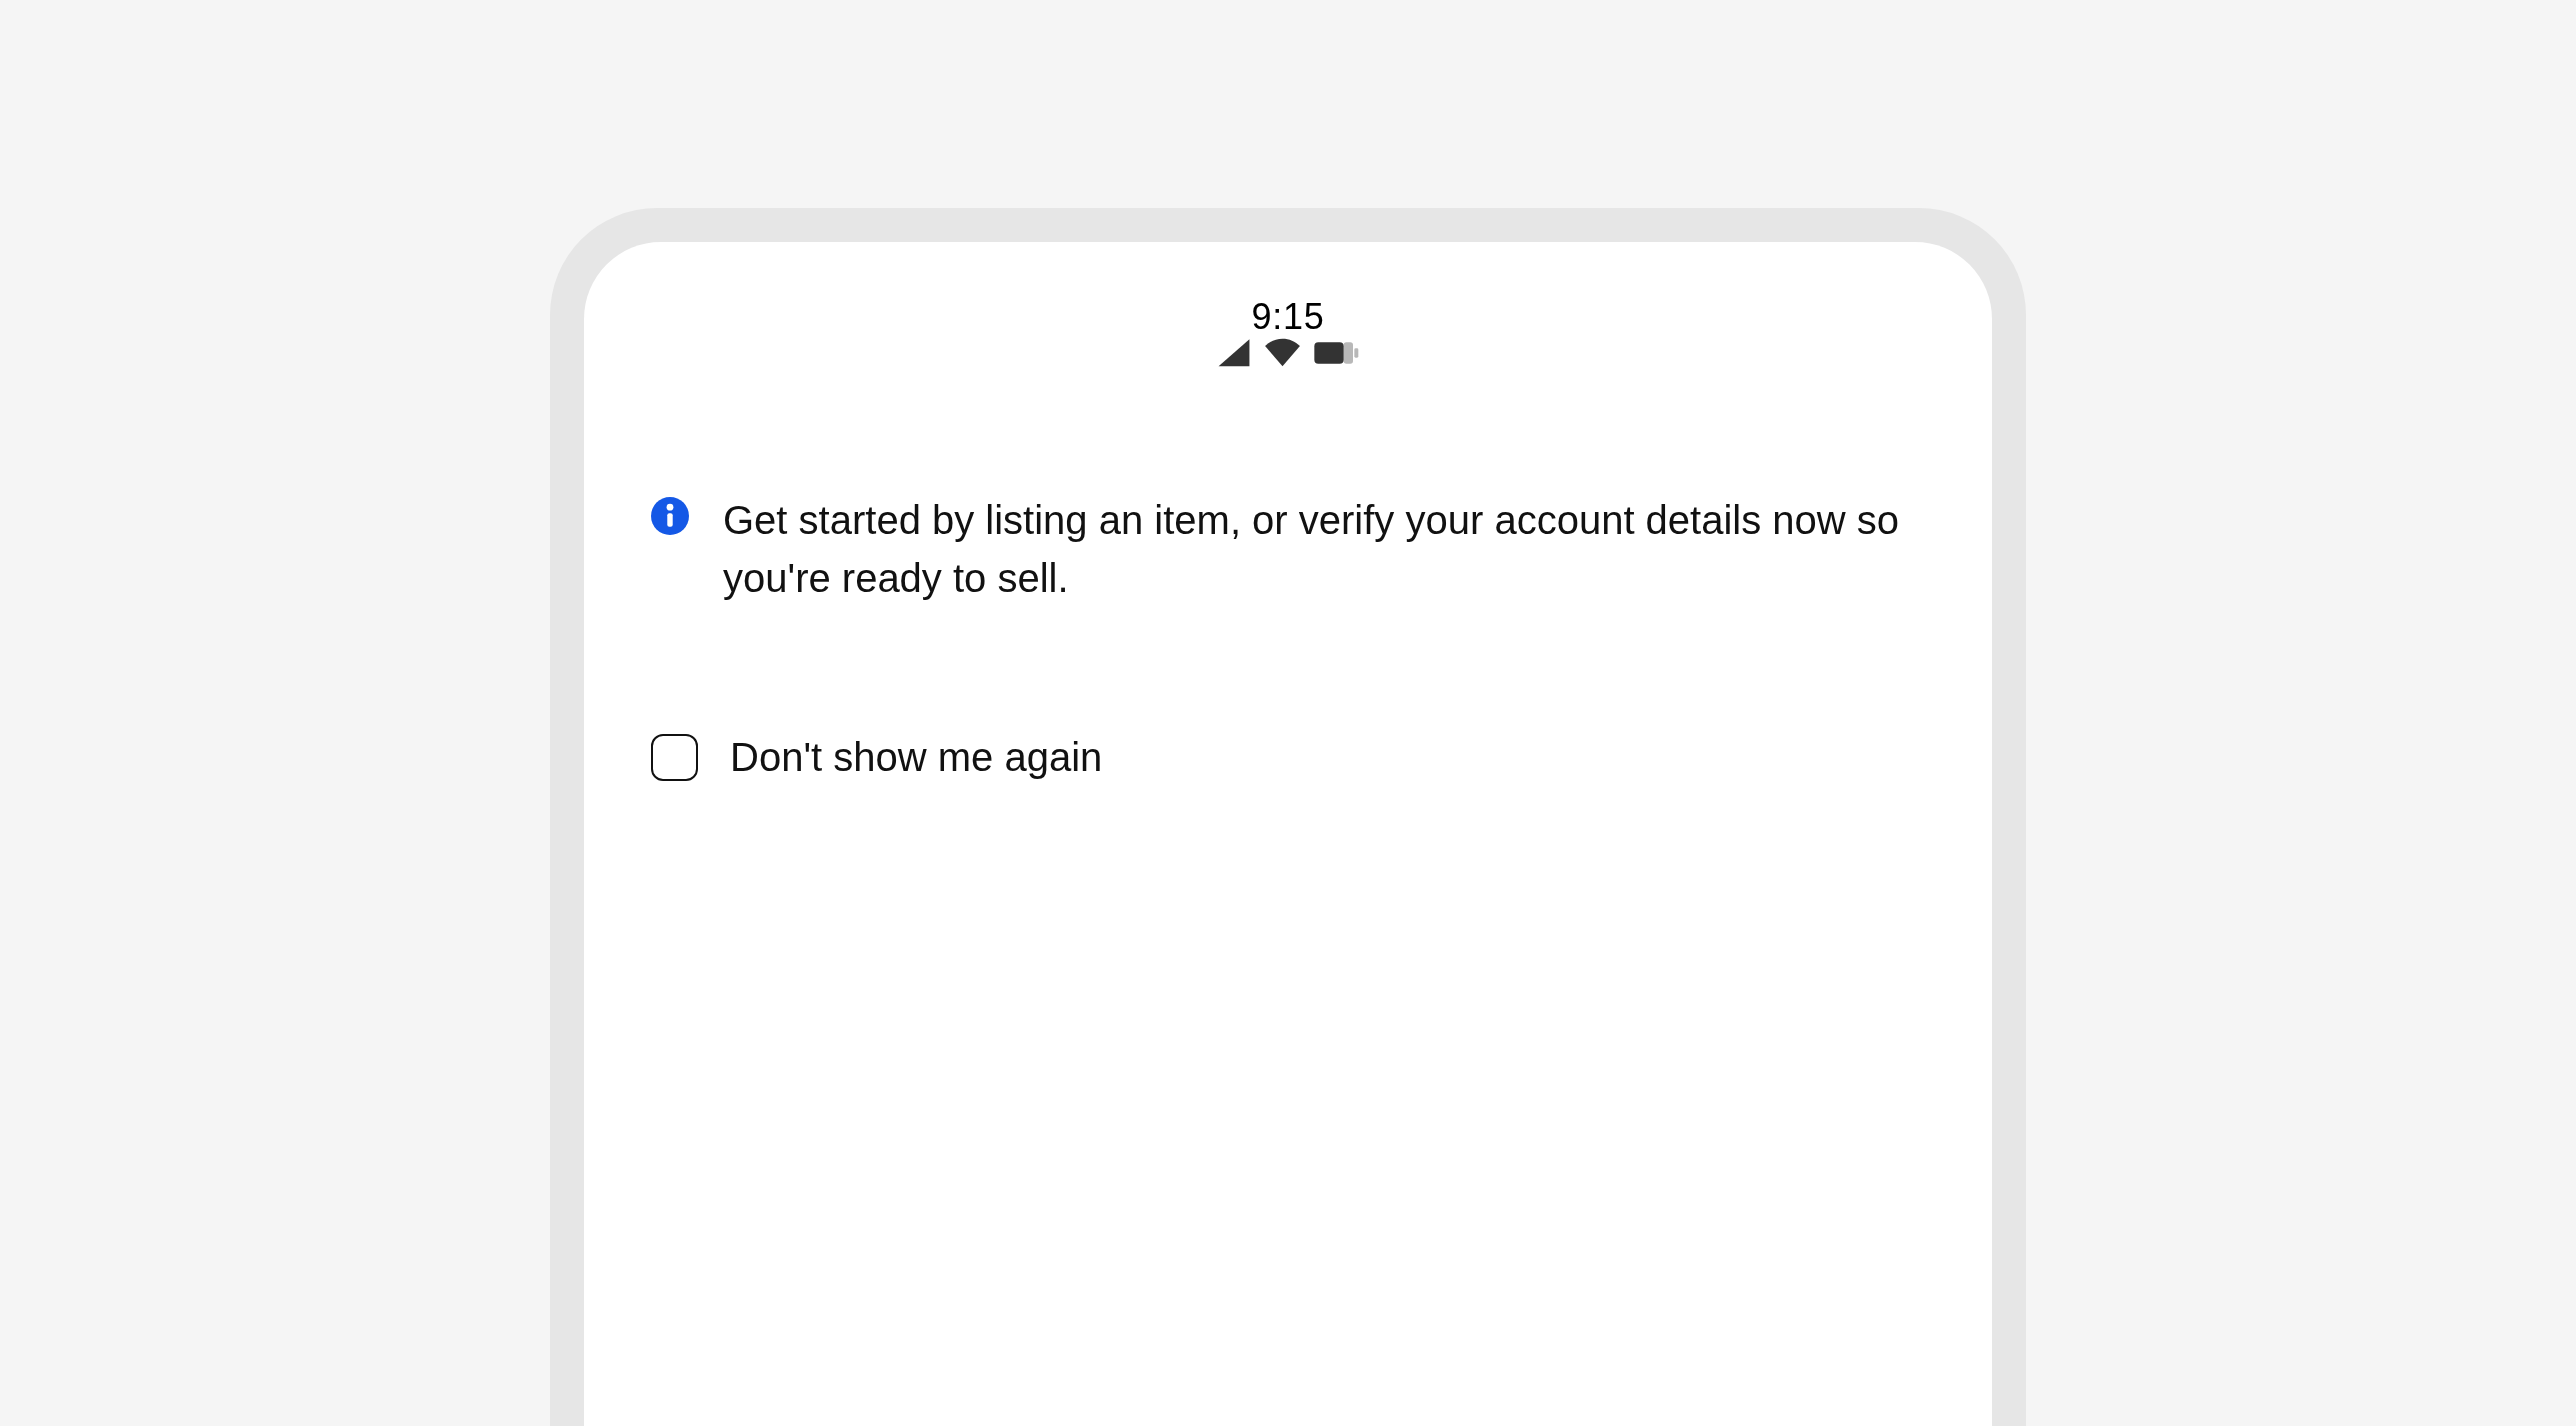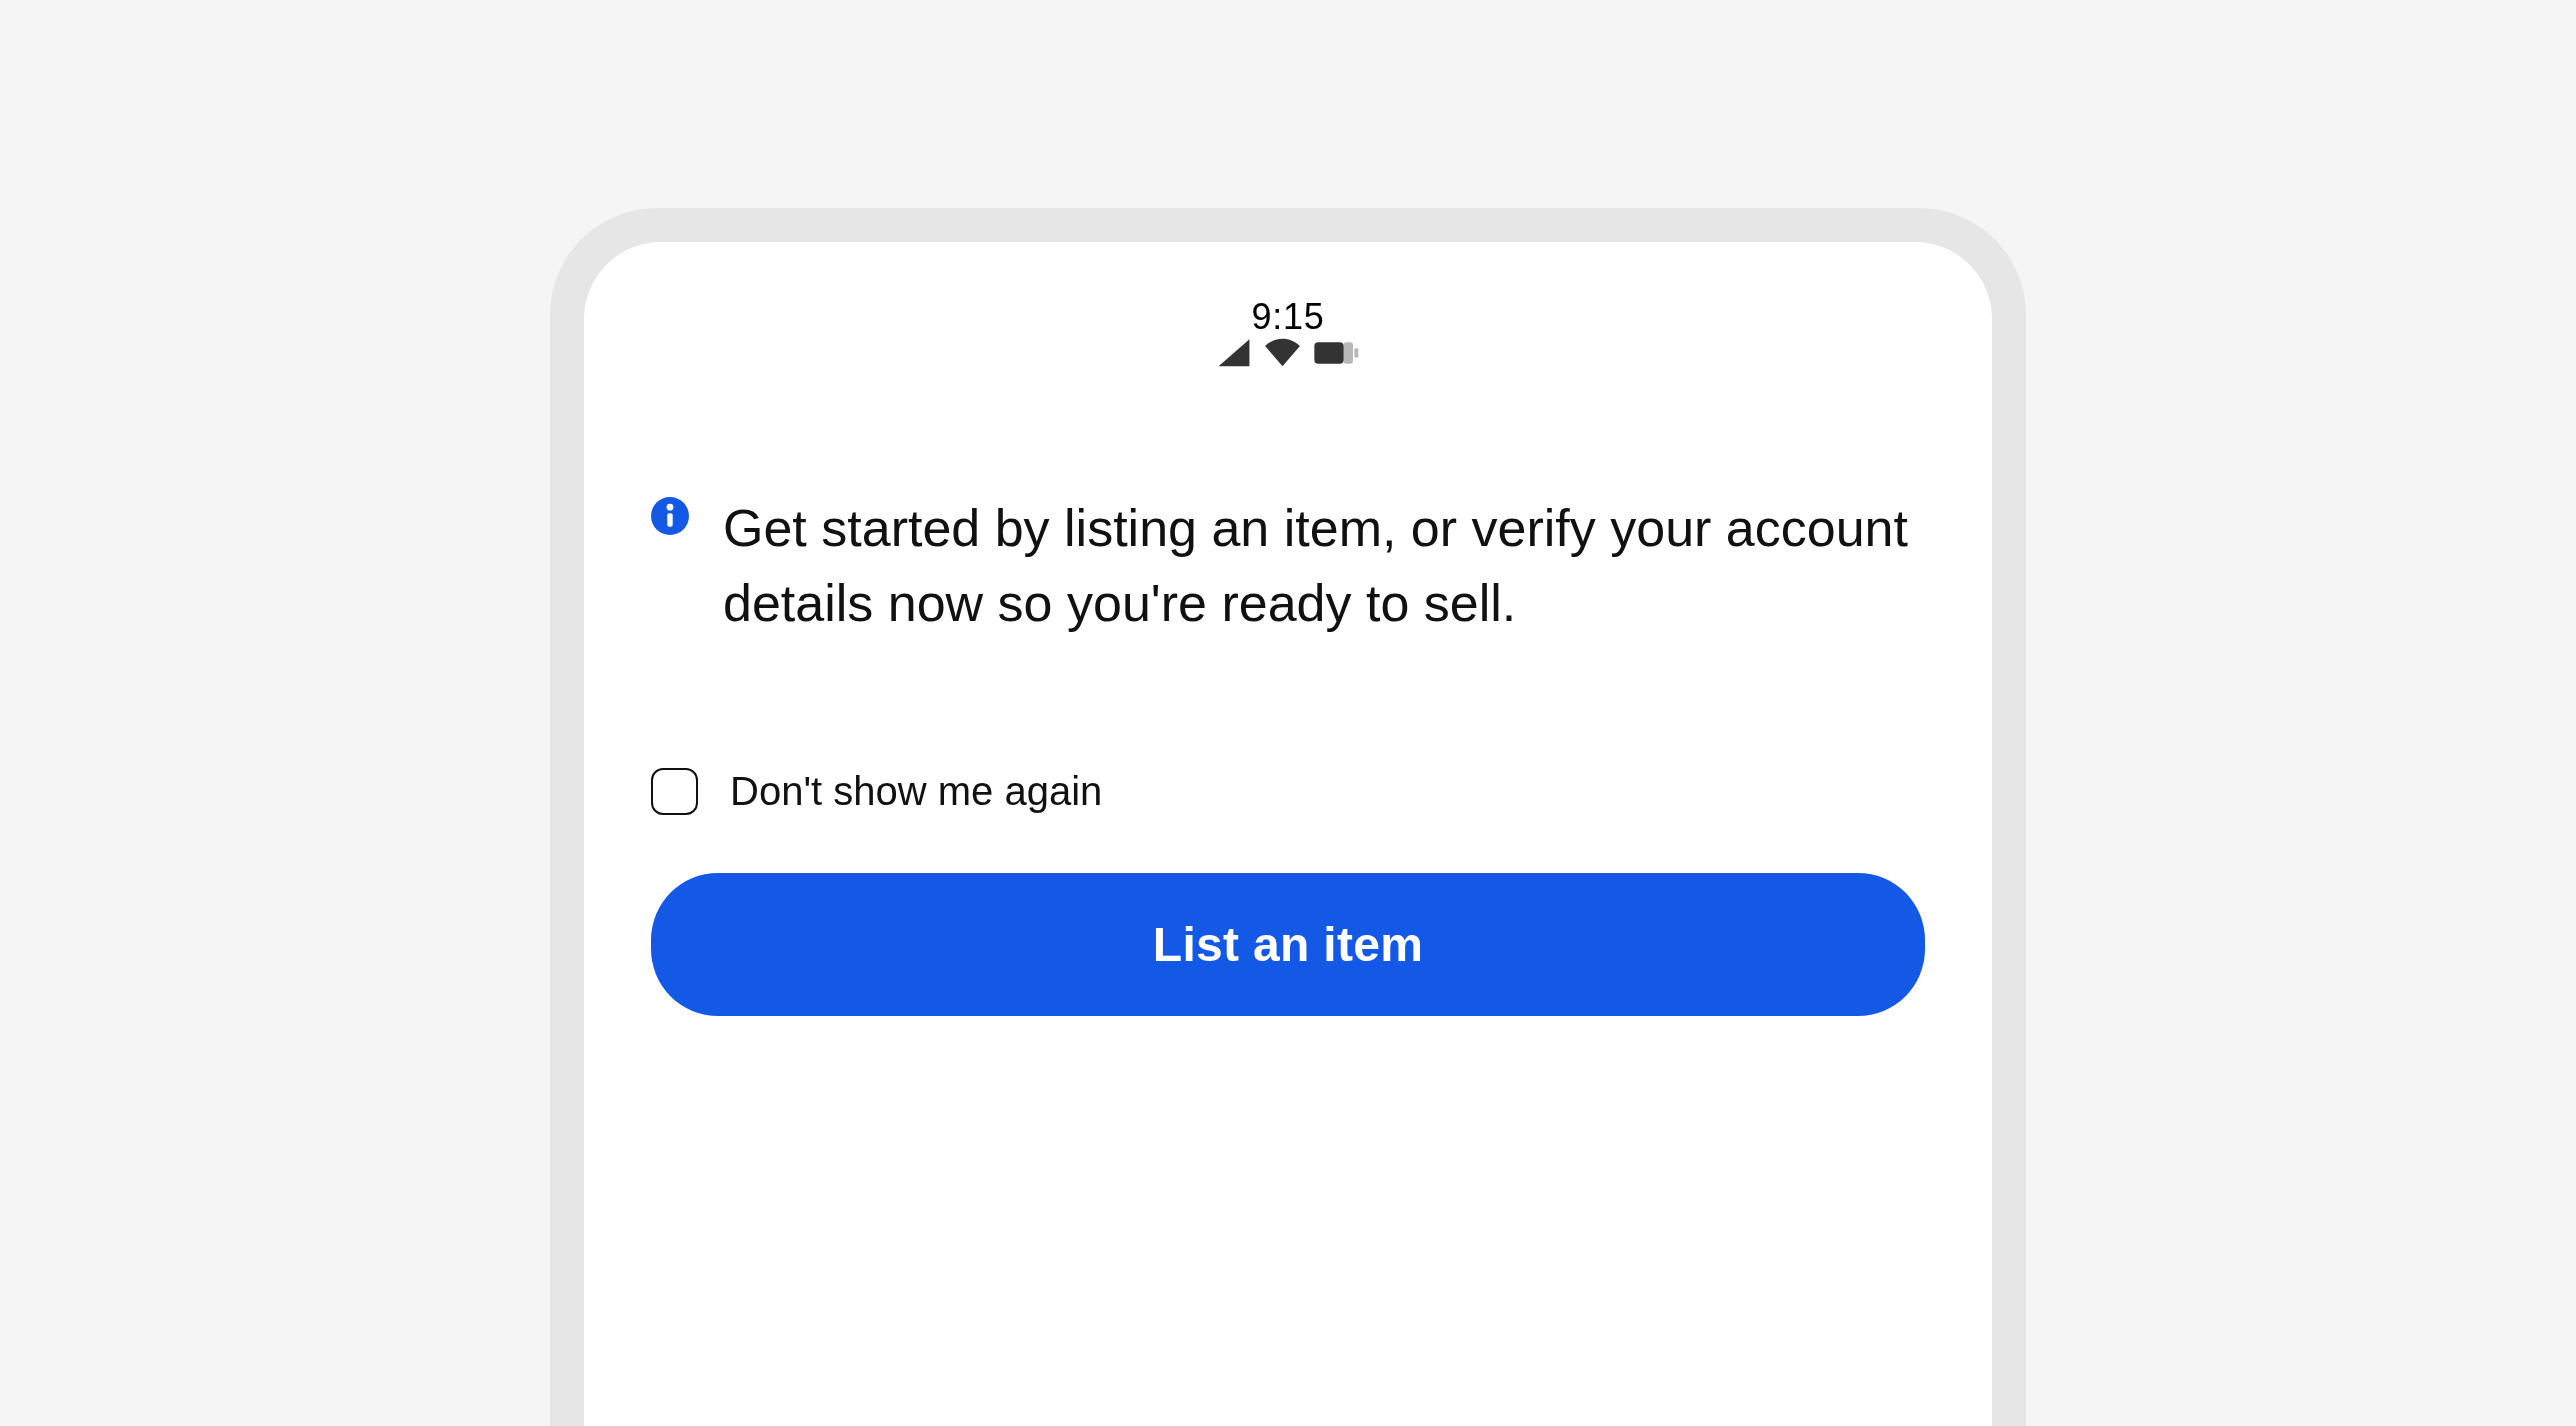--- a/index.html
+++ b/index.html
@@ -71,21 +71,21 @@
       gap: 34px;
       margin-bottom: 127px;
     }
 
     .info-icon {
       flex-shrink: 0;
       margin-top: 6.7px;
     }
 
     .info-text {
-      font-size: 52px;
+      font-size: 40px;
       font-weight: 400;
       color: #111111;
       line-height: 1.45;
     }
 
     .checkbox-row {
       display: flex;
       align-items: center;
       gap: 32px;
       margin-bottom: 58px;
@@ -159,17 +159,16 @@
         </svg>
       </span>
       <p class="info-text">Get started by listing an item, or verify your account details now so you're ready to sell.</p>
     </div>
 
     <div class="checkbox-row">
       <div class="checkbox"></div>
       <span class="checkbox-label">Don't show me again</span>
     </div>
 
-    <button class="primary-button">List an item</button>
 
   </div>
 </div>
 
 
 </body></html>

